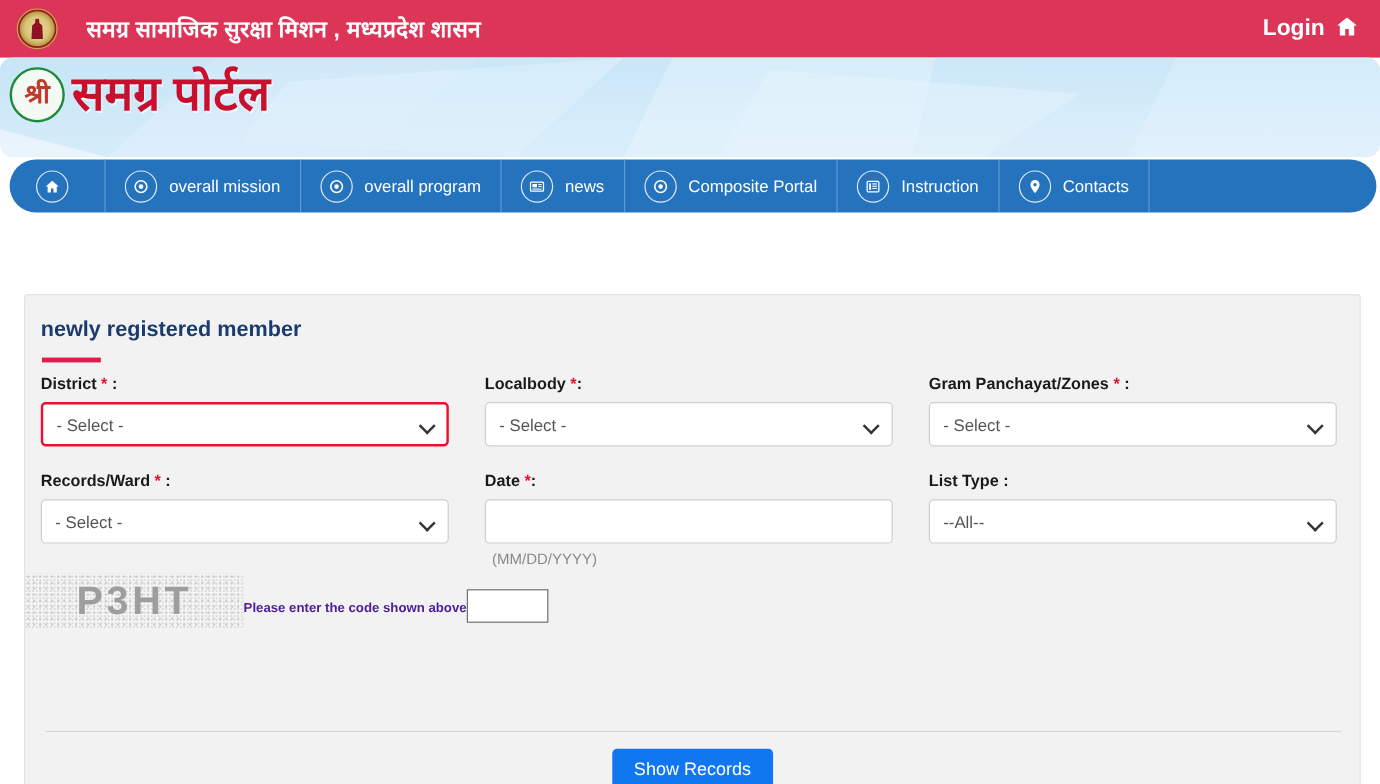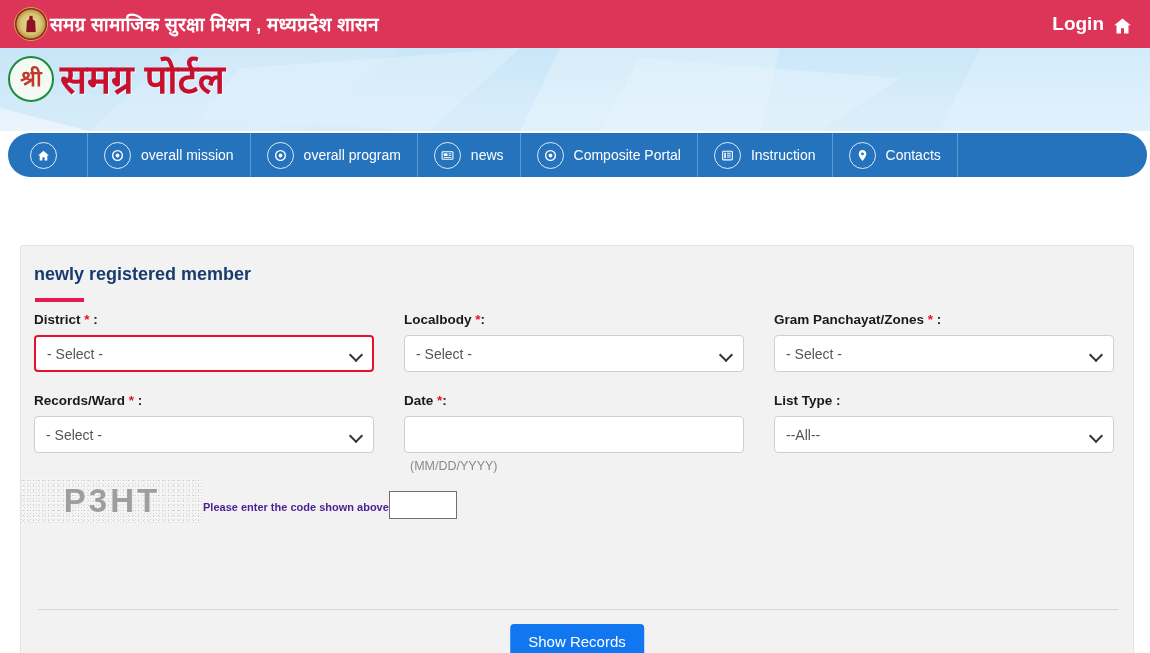--- a/index.html
+++ b/index.html
@@ -26,44 +26,45 @@
     position: relative; flex: none;
   }
   #gov-emblem::after {
     content: ""; position: absolute; left: 50%; top: 50%;
     transform: translate(-50%,-50%);
     width: 15px; height: 17px;
     background: #8e1322;
     clip-path: polygon(40% 0%, 60% 0%, 62% 22%, 78% 34%, 82% 100%, 18% 100%, 22% 34%, 38% 22%);
   }
   #topbar-title {
-    margin-left: 2px;
+    margin-left: 24px;
     color: #ffffff;
     font-size: 19px;
     font-weight: 600;
     letter-spacing: .2px;
     white-space: nowrap;
   }
   #login-wrap {
     position: absolute; right: 18px; top: 50%;
     transform: translateY(-50%);
-    display: flex; align-items: flex-end; gap: 9px;
+    display: flex; align-items: flex-start; gap: 9px;
   }
   #login-link {
     color: #ffffff; font-size: 19px; font-weight: bold;
     text-decoration: none; cursor: pointer;
   }
   #home-icon-top { width: 19px; height: 18px; display: block; }
 
   
   #banner {
     position: absolute; left: 0; top: 48px;
     width: 1150px; height: 83px;
     background: linear-gradient(180deg,#cbe7f7 0%, #d9eefb 40%, #e7f3fc 75%, #eaf4fd 100%);
     overflow: hidden;
+    border-radius: 11px;
   }
   #banner-poly { position: absolute; left: 0; top: 0; width: 1150px; height: 83px; }
   #brand {
     position: absolute; left: 8px; top: 8px;
     display: flex; align-items: center; gap: 6px;
   }
   #brand-seal {
     width: 46px; height: 46px; border-radius: 50%;
     border: 2px solid #1f8a3b;
     background: #f3faf4;

